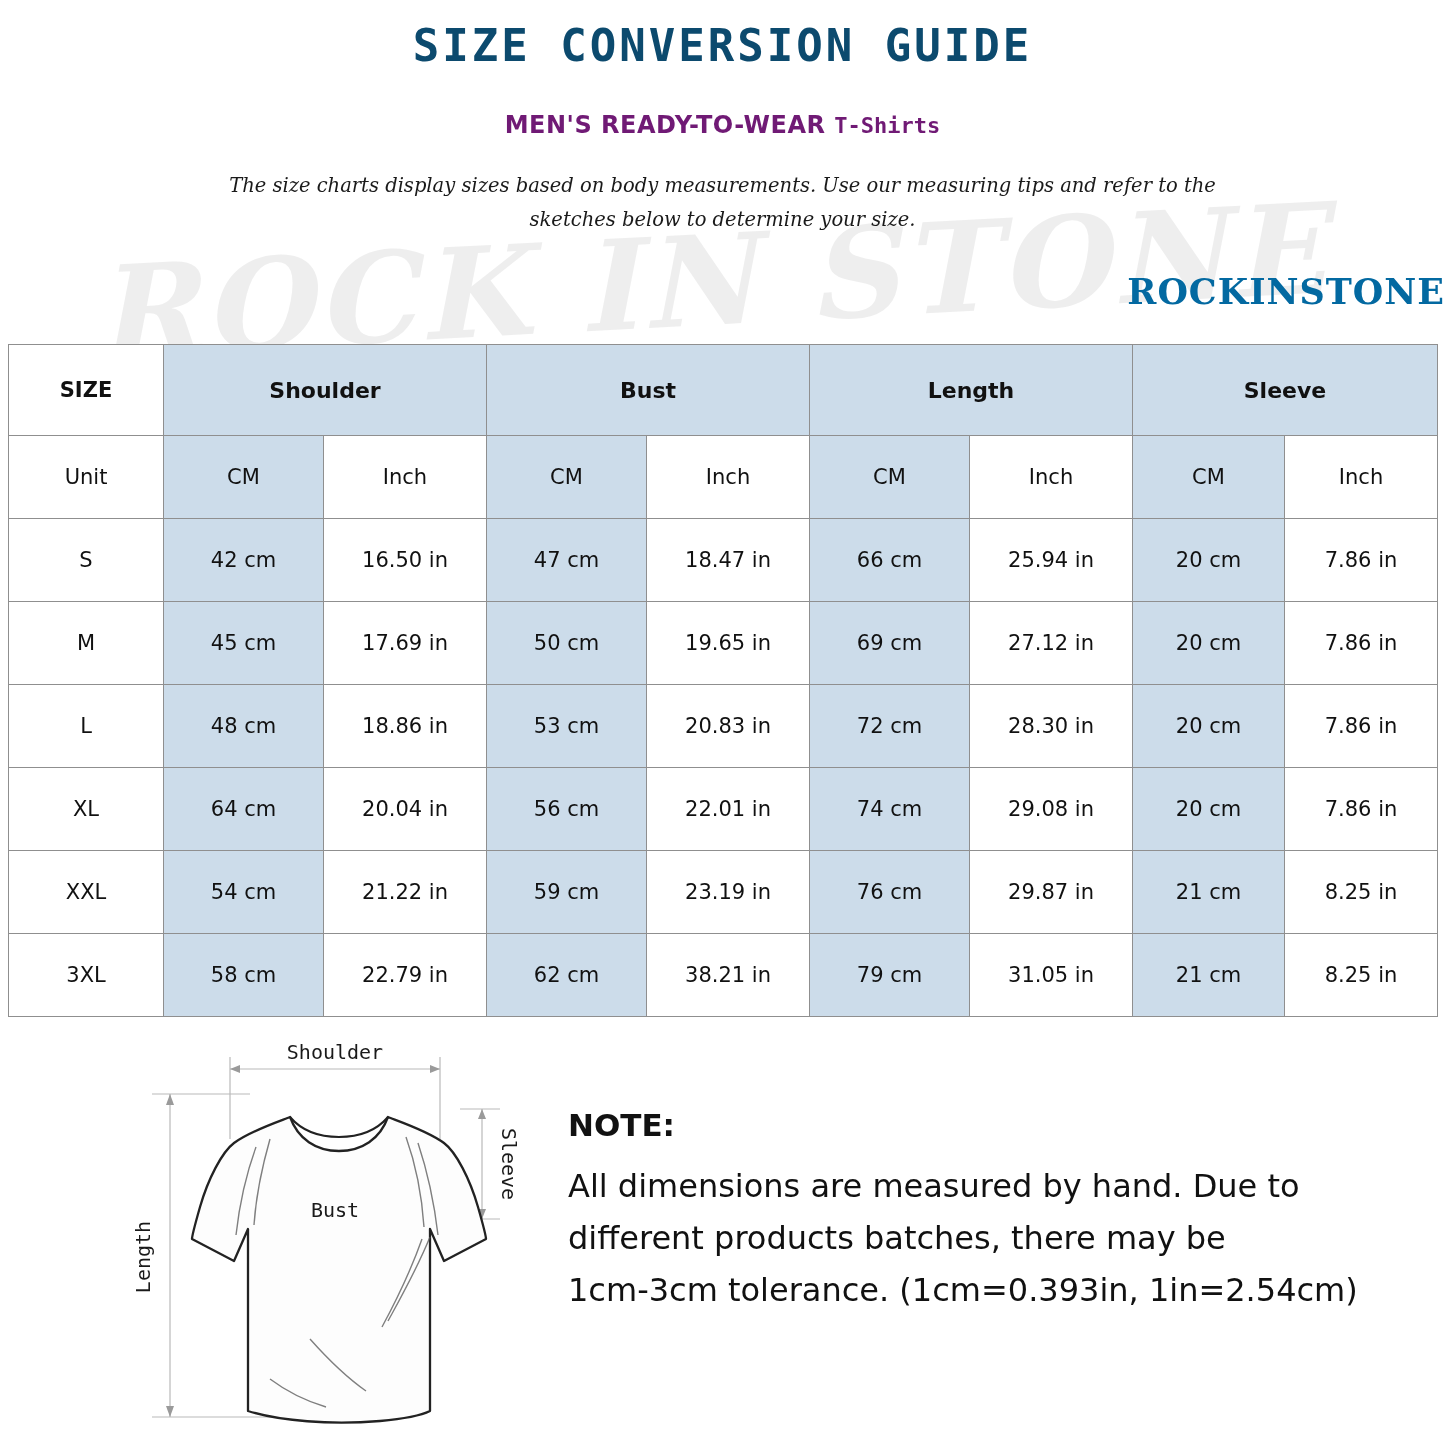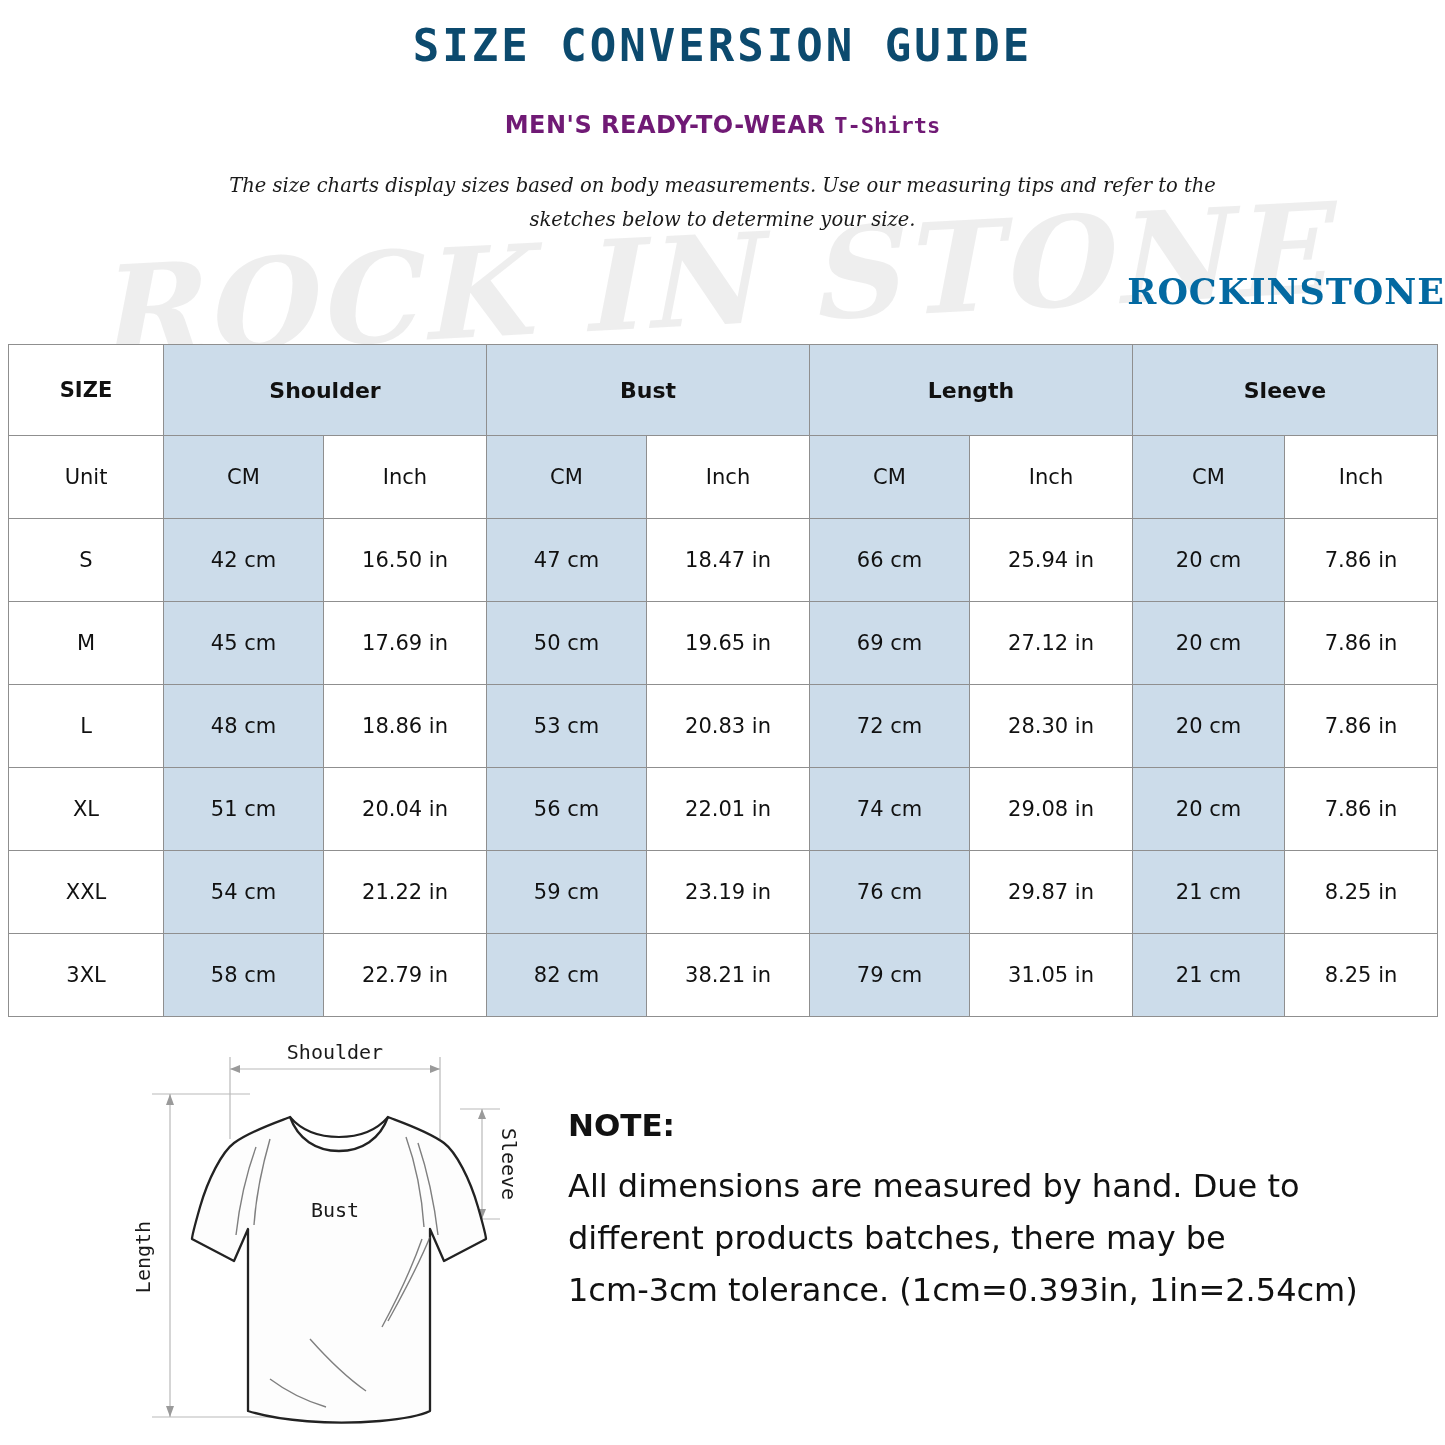--- a/index.html
+++ b/index.html
@@ -239,21 +239,21 @@
         <td class="cm-cell">53 cm</td>
         <td class="in-cell">20.83  in</td>
         <td class="cm-cell">72 cm</td>
         <td class="in-cell">28.30  in</td>
         <td class="cm-cell">20 cm</td>
         <td class="in-cell">7.86  in</td>
       </tr>
 
       <tr>
         <td class="label-cell">XL</td>
-        <td class="cm-cell">51 cm</td>
+        <td class="cm-cell">64 cm</td>
         <td class="in-cell">20.04  in</td>
         <td class="cm-cell">56 cm</td>
         <td class="in-cell">22.01  in</td>
         <td class="cm-cell">74 cm</td>
         <td class="in-cell">29.08  in</td>
         <td class="cm-cell">20 cm</td>
         <td class="in-cell">7.86  in</td>
       </tr>
 
       <tr>
@@ -265,21 +265,21 @@
         <td class="cm-cell">76 cm</td>
         <td class="in-cell">29.87  in</td>
         <td class="cm-cell">21 cm</td>
         <td class="in-cell">8.25  in</td>
       </tr>
 
       <tr>
         <td class="label-cell">3XL</td>
         <td class="cm-cell">58 cm</td>
         <td class="in-cell">22.79  in</td>
-        <td class="cm-cell">82 cm</td>
+        <td class="cm-cell">62 cm</td>
         <td class="in-cell">38.21  in</td>
         <td class="cm-cell">79 cm</td>
         <td class="in-cell">31.05  in</td>
         <td class="cm-cell">21 cm</td>
         <td class="in-cell">8.25  in</td>
       </tr>
     </tbody>
   </table>
 
   <div class="bottom">

